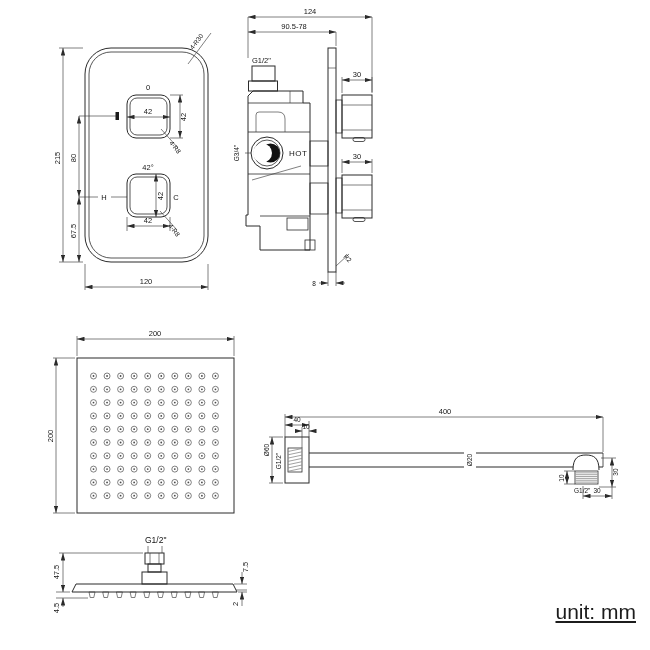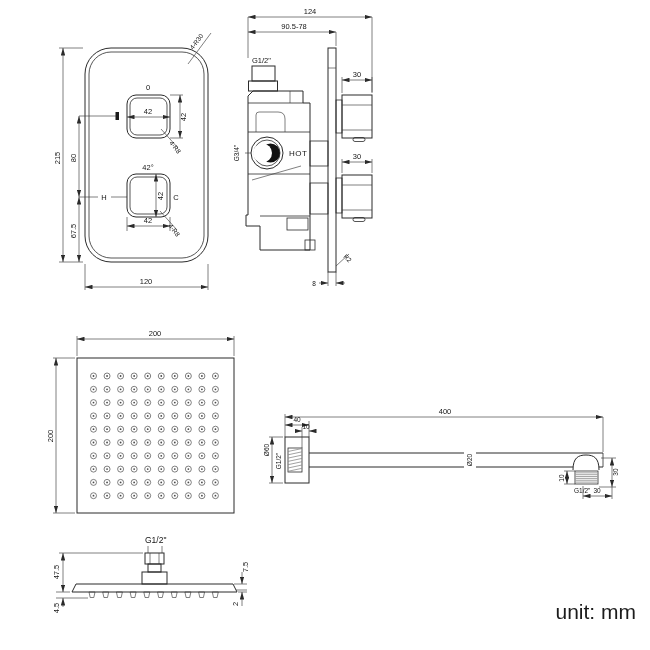--- a/index.html
+++ b/index.html
@@ -9,21 +9,21 @@
   .s{fill:none;stroke:#2b2b2b;stroke-width:1;}
   .s8{fill:none;stroke:#2b2b2b;stroke-width:0.8;}
   .t{fill:none;stroke:#3a3a3a;stroke-width:0.65;}
   .hatch{stroke:#8a8a8a;stroke-width:0.8;}
   .noz{fill:none;stroke:#4a4a4a;stroke-width:0.7;}
   .nozdot{fill:#4a4a4a;}
   text{font-family:"Liberation Sans",sans-serif;font-size:7.5px;fill:#141414;}
   text.sm{font-size:6.5px;}
   text.hot{font-size:8px;letter-spacing:0.5px;}
   text.thr{font-size:8.5px;}
-  #unit{position:absolute;right:14px;top:600px;font-size:21px;color:#1c1c1c;}
+  #unit{position:absolute;right:14px;top:600px;font-size:21px;color:#1c1c1c;text-decoration:underline;}
 </style>
 </head>
 <body>
 
 <div id="canvas">
 <svg width="650" height="650" viewBox="0 0 650 650">
   <defs>
     <marker id="ar" viewBox="0 0 10 6" refX="10" refY="3" markerWidth="7.5" markerHeight="4.5" markerUnits="userSpaceOnUse" orient="auto-start-reverse">
       <path d="M0,0 L10,3 L0,6 Z" fill="#2b2b2b"></path>
     </marker>

